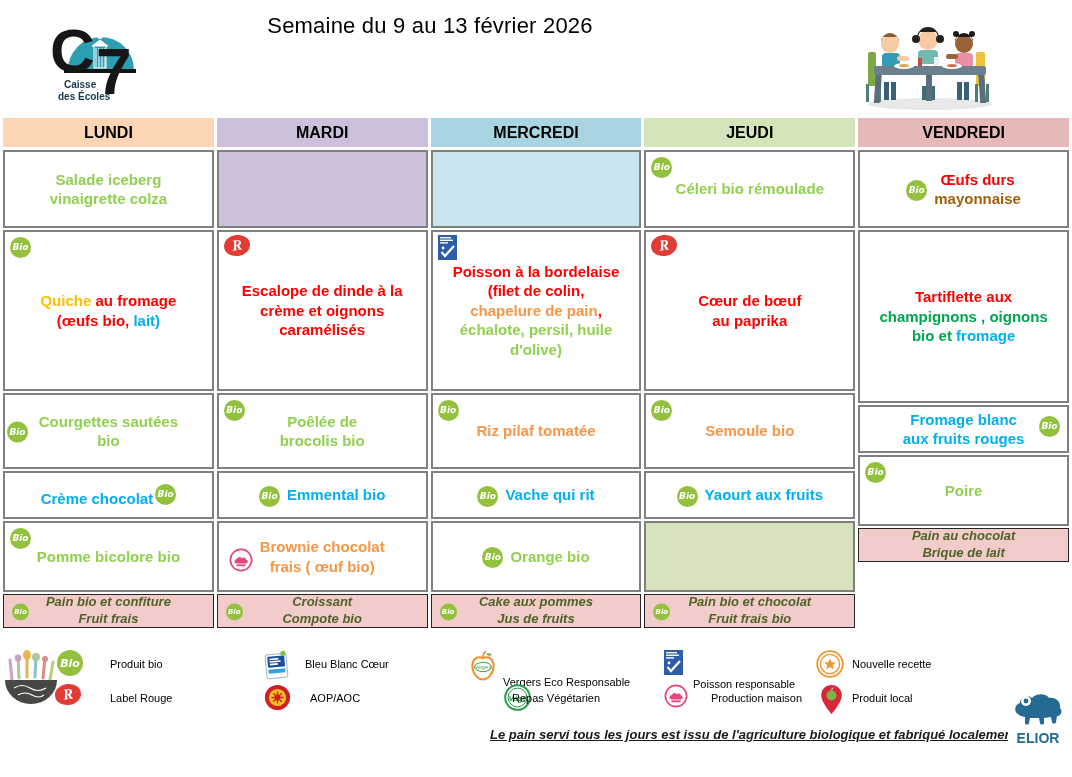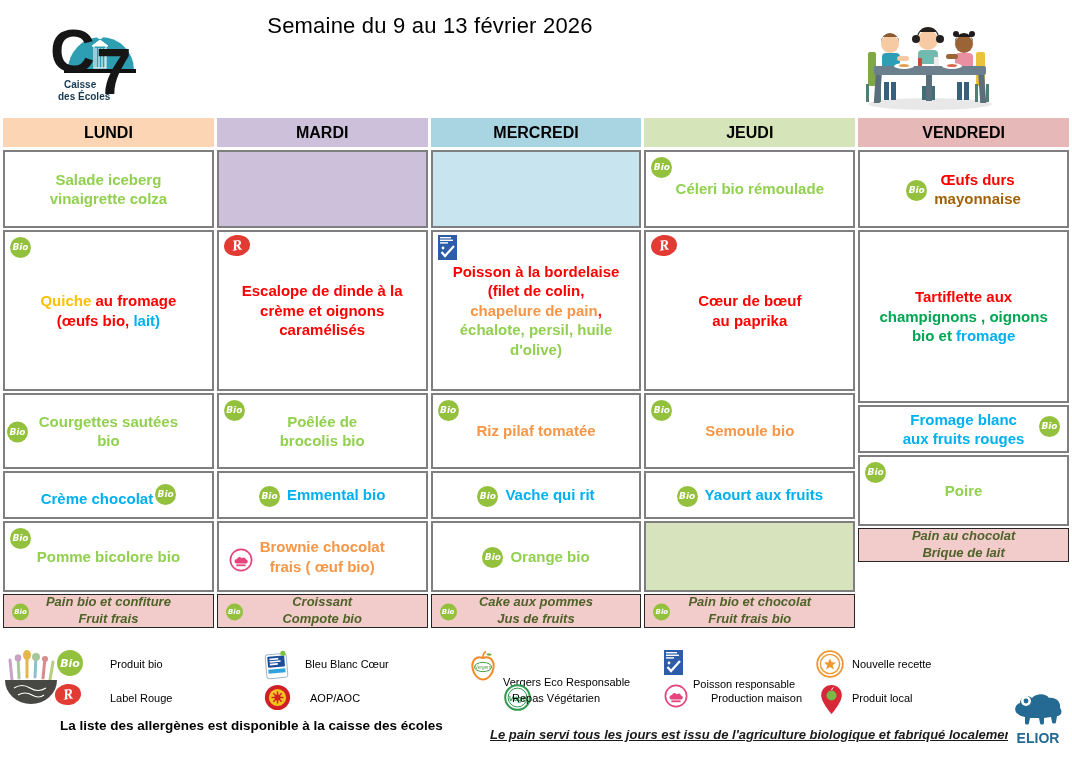--- a/index.html
+++ b/index.html
@@ -446,21 +446,20 @@
       <span class="lg-item" style="left: 820px; top: 40px;"><span class="ic-wrap">
           <svg width="23" height="31" viewBox="0 0 23 31">
             <path d="M11.5,1 C5.5,1 1.2,5.6 1.2,11.2 C1.2,18.4 11.5,30 11.5,30 C11.5,30 21.8,18.4 21.8,11.2 C21.8,5.6 17.5,1 11.5,1 Z" fill="#D62839"></path>
             <path d="M11.5,6.2 q0.4,-2 2,-2.6" stroke="#fff" stroke-width="1" fill="none"></path>
             <circle cx="11.5" cy="11.5" r="5" fill="#7AB648"></circle>
           </svg>
         </span></span>
       <span class="lg-label" style="left: 852px; top: 48px;">Produit local</span>
     </div>
 
-  <div id="allergen-note">La liste des allergènes est disponible à la caisse des écoles</div>
   <div id="bread-note">Le pain servi tous les jours est issu de l'agriculture biologique et fabriqué localement</div>
   <div id="elior">
     <svg width="52" height="40" viewBox="0 0 52 40">
       <path d="M6,24 c-4,-2 -4,-9 2,-11 c0,-6 8,-9 12,-5 c4,-5 14,-5 17,0 c7,-1 12,4 11,10 c3,3 1,8 -3,8 l-1,6 c0,2 -4,2 -4,0 l-1,-5 l-7,1 l0,5 c0,2 -4,2 -4,0 l-1,-5 l-9,0 l-1,5 c0,2 -4,2 -4,0 l0,-6 c-3,-1 -5,-1 -7,-3 Z" fill="#256A93"></path>
       <circle cx="14" cy="11" r="5" fill="#fff"></circle>
         <circle cx="14" cy="11" r="2.4" fill="#256A93"></circle>
     </svg>
     <div style="font:bold 14px 'Liberation Sans',sans-serif;color:#256A93;margin-top:-4px">ELIOR</div>
   </div>
 

